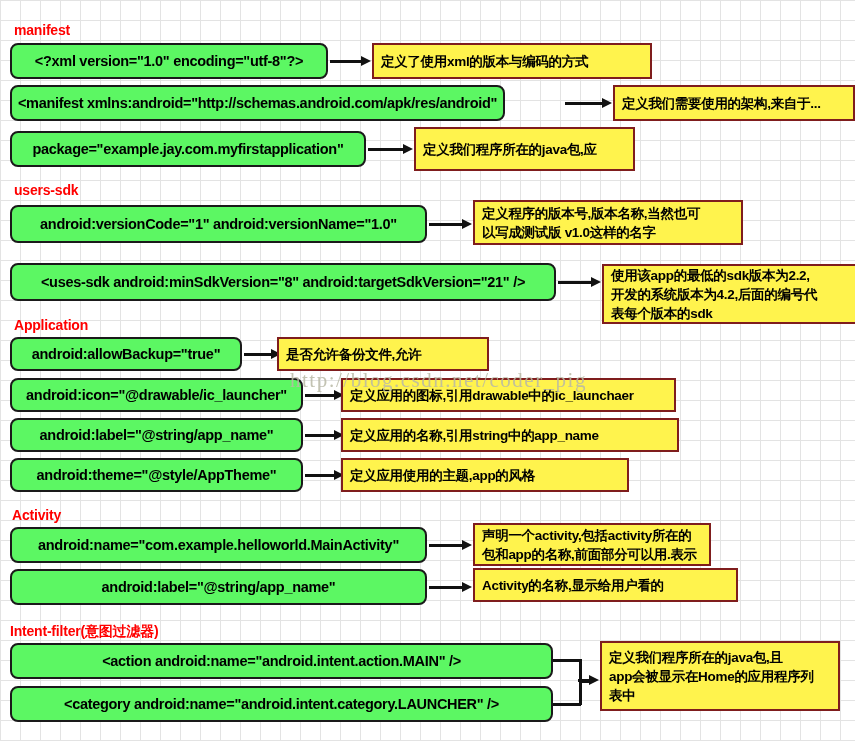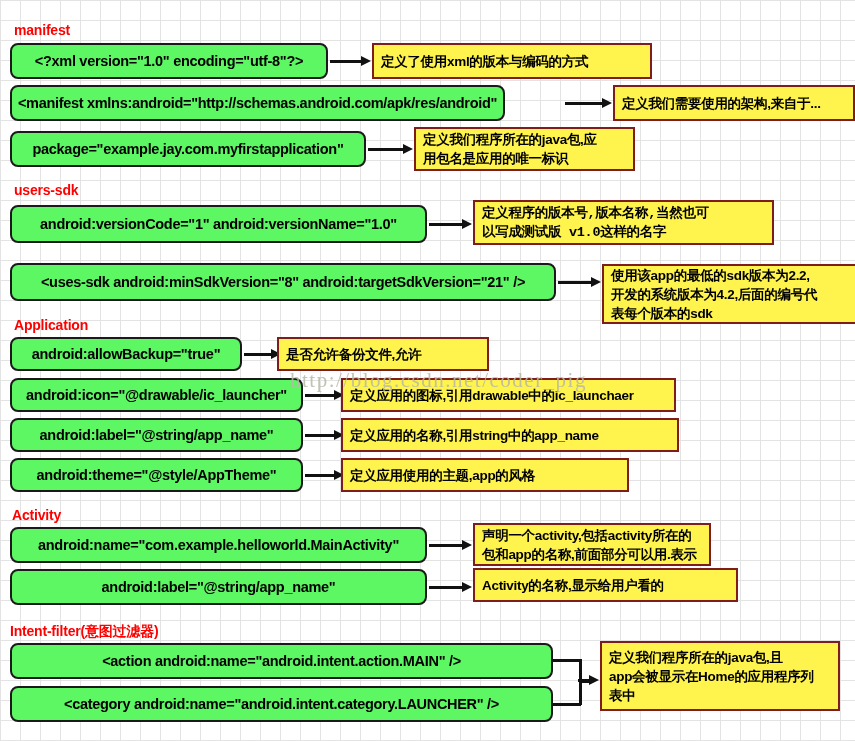--- a/index.html
+++ b/index.html
@@ -119,30 +119,29 @@
   </div>
 
   <div class="gbox ctr" style="left:10px;top:131px;width:356px;height:36px;">package="example.jay.com.myfirstapplication"</div>
   <div class="arrow" style="left:368px;top:144px;width:46px;">
     <div class="shaft" style="width:36px;"></div>
     <div class="head" style="left:35px;"></div>
   </div>
   <div class="ybox" style="left:414px;top:127px;width:221px;height:44px;">
     <span class="lines">
       <span>定义我们程序所在的java包,应</span>
-      <span>用包名是应用的唯一标识</span>
     </span>
   </div>
 
   <div class="gbox ctr" style="left:10px;top:205px;width:417px;height:38px;">android:versionCode="1"     android:versionName="1.0"</div>
   <div class="arrow" style="left:429px;top:219px;width:44px;">
     <div class="shaft" style="width:34px;"></div>
     <div class="head" style="left:33px;"></div>
   </div>
-  <div class="ybox" style="left:473px;top:200px;width:301px;height:45px;font-family:Liberation Mono, monospace;">
+  <div class="ybox" style="left:473px;top:200px;width:270px;height:45px;">
     <span class="lines">
       <span>定义程序的版本号,版本名称,当然也可</span>
       <span>以写成测试版 v1.0这样的名字</span>
     </span>
   </div>
 
   <div class="gbox ctr" style="left:10px;top:263px;width:546px;height:38px;">&lt;uses-sdk  android:minSdkVersion="8"  android:targetSdkVersion="21" /&gt;</div>
   <div class="arrow" style="left:558px;top:277px;width:44px;">
     <div class="shaft" style="width:34px;"></div>
     <div class="head" style="left:33px;"></div>

